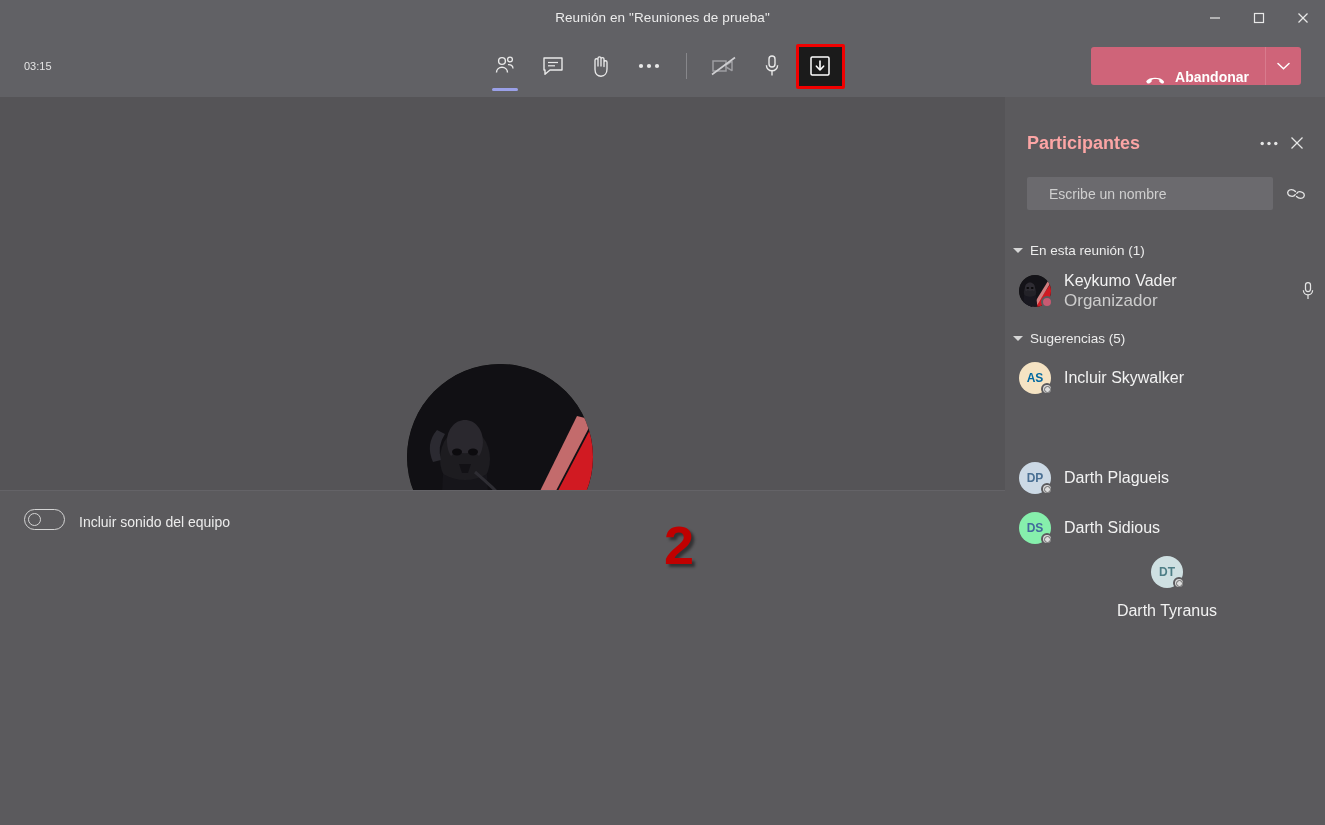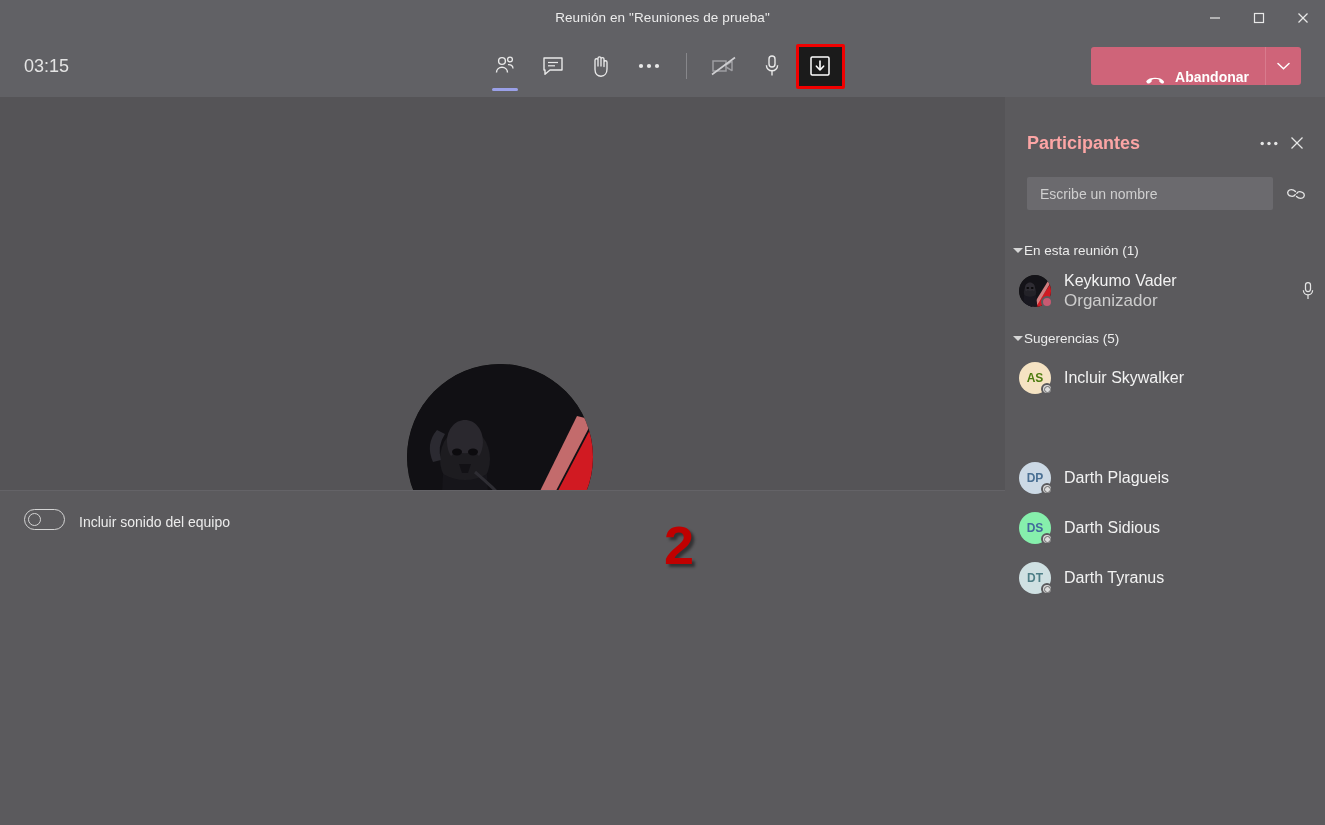--- a/index.html
+++ b/index.html
@@ -25,21 +25,21 @@
   #titlebar .winbtn{
     width:44px; height:35px; display:flex; align-items:center; justify-content:center;
     color:#e8e8e8;
   }
 
   
   #toolbar{
     position:absolute; left:0; top:35px; width:1325px; height:62px;
     background:#616165; display:flex; align-items:center;
   }
-  #timer{ position:absolute; left:24px; font-size:18px; color:#e4e4e4; }
+  #timer{ position:absolute; left:24px; font-size:11px; color:#e4e4e4; }
   #tb-center{
     position:absolute; left:0; right:0; display:flex; align-items:center;
     justify-content:center; height:62px;
   }
   .tbgroup{ display:flex; align-items:center; }
   .tbbtn{
     width:48px; height:42px; display:flex; align-items:center; justify-content:center;
     position:relative; border-radius:3px; cursor:pointer;
   }
   .tbbtn .underline{
@@ -110,31 +110,31 @@
     width:28px; height:28px; display:flex; align-items:center; justify-content:center;
     color:#e6e6e6; cursor:pointer; border-radius:3px;
   }
 
   #search-row{
     position:absolute; left:22px; right:14px; top:80px;
     display:flex; align-items:center; gap:8px;
   }
   #search-input{
     flex:1; height:33px; background:#6b6a6e; border:none; outline:none;
-    color:#efefef; font-size:14px; padding:0 13px; border-radius:2px;
+    color:#efefef; font-size:14px; padding:0 22px; border-radius:2px;
     font-family:"Liberation Sans", sans-serif;
   }
   #search-input::placeholder{ color:#cfcfcf; }
   #share-link-btn{
     width:30px; height:30px; display:flex; align-items:center; justify-content:center;
     color:#e6e6e6; cursor:pointer;
   }
 
   .group-hdr{
-    position:absolute; left:8px; display:flex; align-items:center; gap:1px;
+    position:absolute; left:8px; display:flex; align-items:center; gap:7px;
     font-size:13.5px; color:#ececec; cursor:pointer;
   }
   .caret{ width:0;height:0; border-left:5px solid transparent; border-right:5px solid transparent;
           border-top:5px solid #d6d6d6; }
 
   .prow{
     position:absolute; left:14px; right:10px; height:44px;
     display:flex; align-items:center; gap:13px; cursor:pointer;
   }
   .pav{
@@ -366,21 +366,21 @@
       </svg>
     </div>
   </div>
 
   <div class="group-hdr" style="top:234px;">
     <span class="caret"></span>
     <span>Sugerencias (5)</span>
   </div>
 
   <div class="prow" style="top:259px;">
-    <div class="pav" style="background:#f5e3c3; color:#4d7c0f;">
+    <div class="pav" style="background:#f5e3c3; color:#0369a1;">
       <span>AS</span>
       <span class="pres off"></span>
     </div>
     <div class="pname">Incluir Skywalker</div>
   </div>
 
 
   <div class="prow" style="top:359px;">
     <div class="pav" style="background:#ccd9e5; color:#4a6f93;">
       <span>DP</span>
@@ -390,21 +390,21 @@
   </div>
 
   <div class="prow" style="top:409px;">
     <div class="pav" style="background:#86efac; color:#42699c;">
       <span>DS</span>
       <span class="pres off"></span>
     </div>
     <div class="pname">Darth Sidious</div>
   </div>
 
-  <div class="prow" style="top:459px;">
+  <div class="prow" style="top:459px;flex-direction:column;">
     <div class="pav" style="background:#cfe0e2; color:#4e7e86;">
       <span>DT</span>
       <span class="pres off"></span>
     </div>
     <div class="pname">Darth Tyranus</div>
   </div>
 
 </div>
 
 </body></html>

